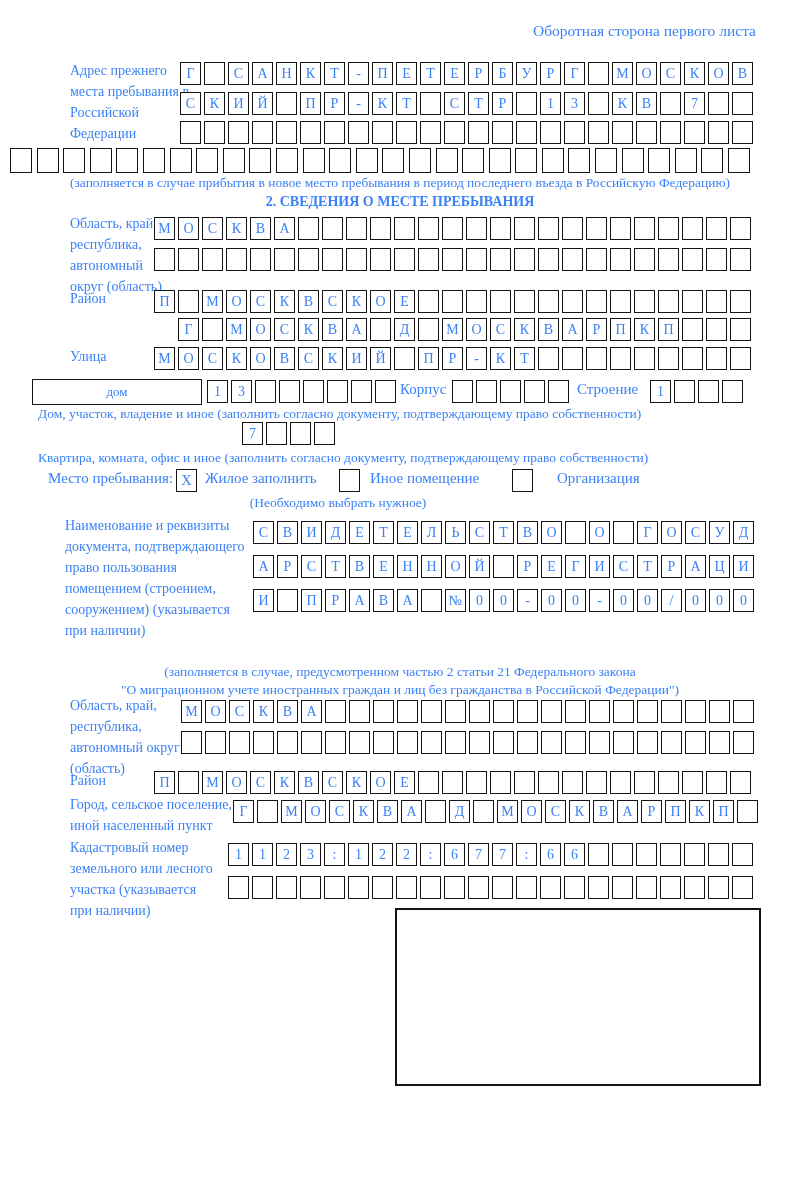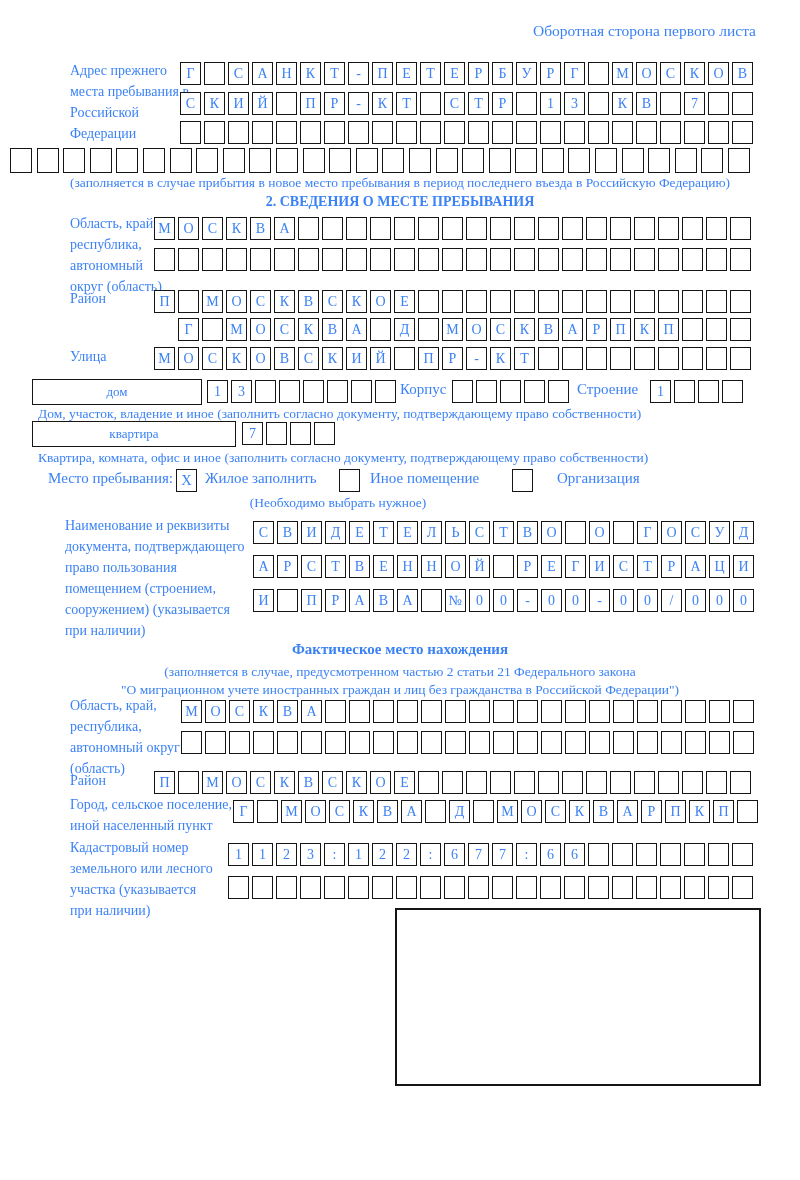--- a/index.html
+++ b/index.html
@@ -308,21 +308,20 @@
     </div>
   <div class="biglab" style="top:381px;left:577px">Строение</div>
   <div class="boxrow" style="top:380px;left:650px">
       <span class="cbox">1</span>
       <span class="cbox"></span>
       <span class="cbox"></span>
       <span class="cbox"></span>
     </div>
   <div class="note" style="top:405px;left:38px">Дом, участок, владение и иное (заполнить согласно документу, подтверждающему право собственности)</div>
 
-  <div class="widebox" style="top:421px;left:32px;width:204px;height:26px">квартира</div>
   <div class="boxrow" style="top:422px;left:242px">
       <span class="cbox">7</span>
       <span class="cbox"></span>
       <span class="cbox"></span>
       <span class="cbox"></span>
     </div>
   <div class="note" style="top:449px;left:38px">Квартира, комната, офис и иное (заполнить согласно документу, подтверждающему право собственности)</div>
 
   <div class="biglab" style="top:470px;left:48px">Место пребывания:</div>
   <div class="ckbox" style="top:469px;left:176px">X</div>
@@ -397,21 +396,20 @@
       <span class="cbox">0</span>
       <span class="cbox">-</span>
       <span class="cbox">0</span>
       <span class="cbox">0</span>
       <span class="cbox">/</span>
       <span class="cbox">0</span>
       <span class="cbox">0</span>
       <span class="cbox">0</span>
     </div>
 
-  <div class="subtitle" style="top:641px;left:0;width:800px">Фактическое место нахождения</div>
   <div class="note cnote" style="top:663px;left:0;width:800px">(заполняется в случае, предусмотренном частью 2 статьи 21 Федерального закона</div>
   <div class="note cnote" style="top:681px;left:0;width:800px">"О миграционном учете иностранных граждан и лиц без гражданства в Российской Федерации")</div>
 
   <div class="lab" style="top:695px;left:70px;width:138px">Область, край, республика, автономный округ (область)</div>
   <div class="boxrow" style="top:700px;left:181px">
       <span class="cbox">М</span>
       <span class="cbox">О</span>
       <span class="cbox">С</span>
       <span class="cbox">К</span>
       <span class="cbox">В</span>

